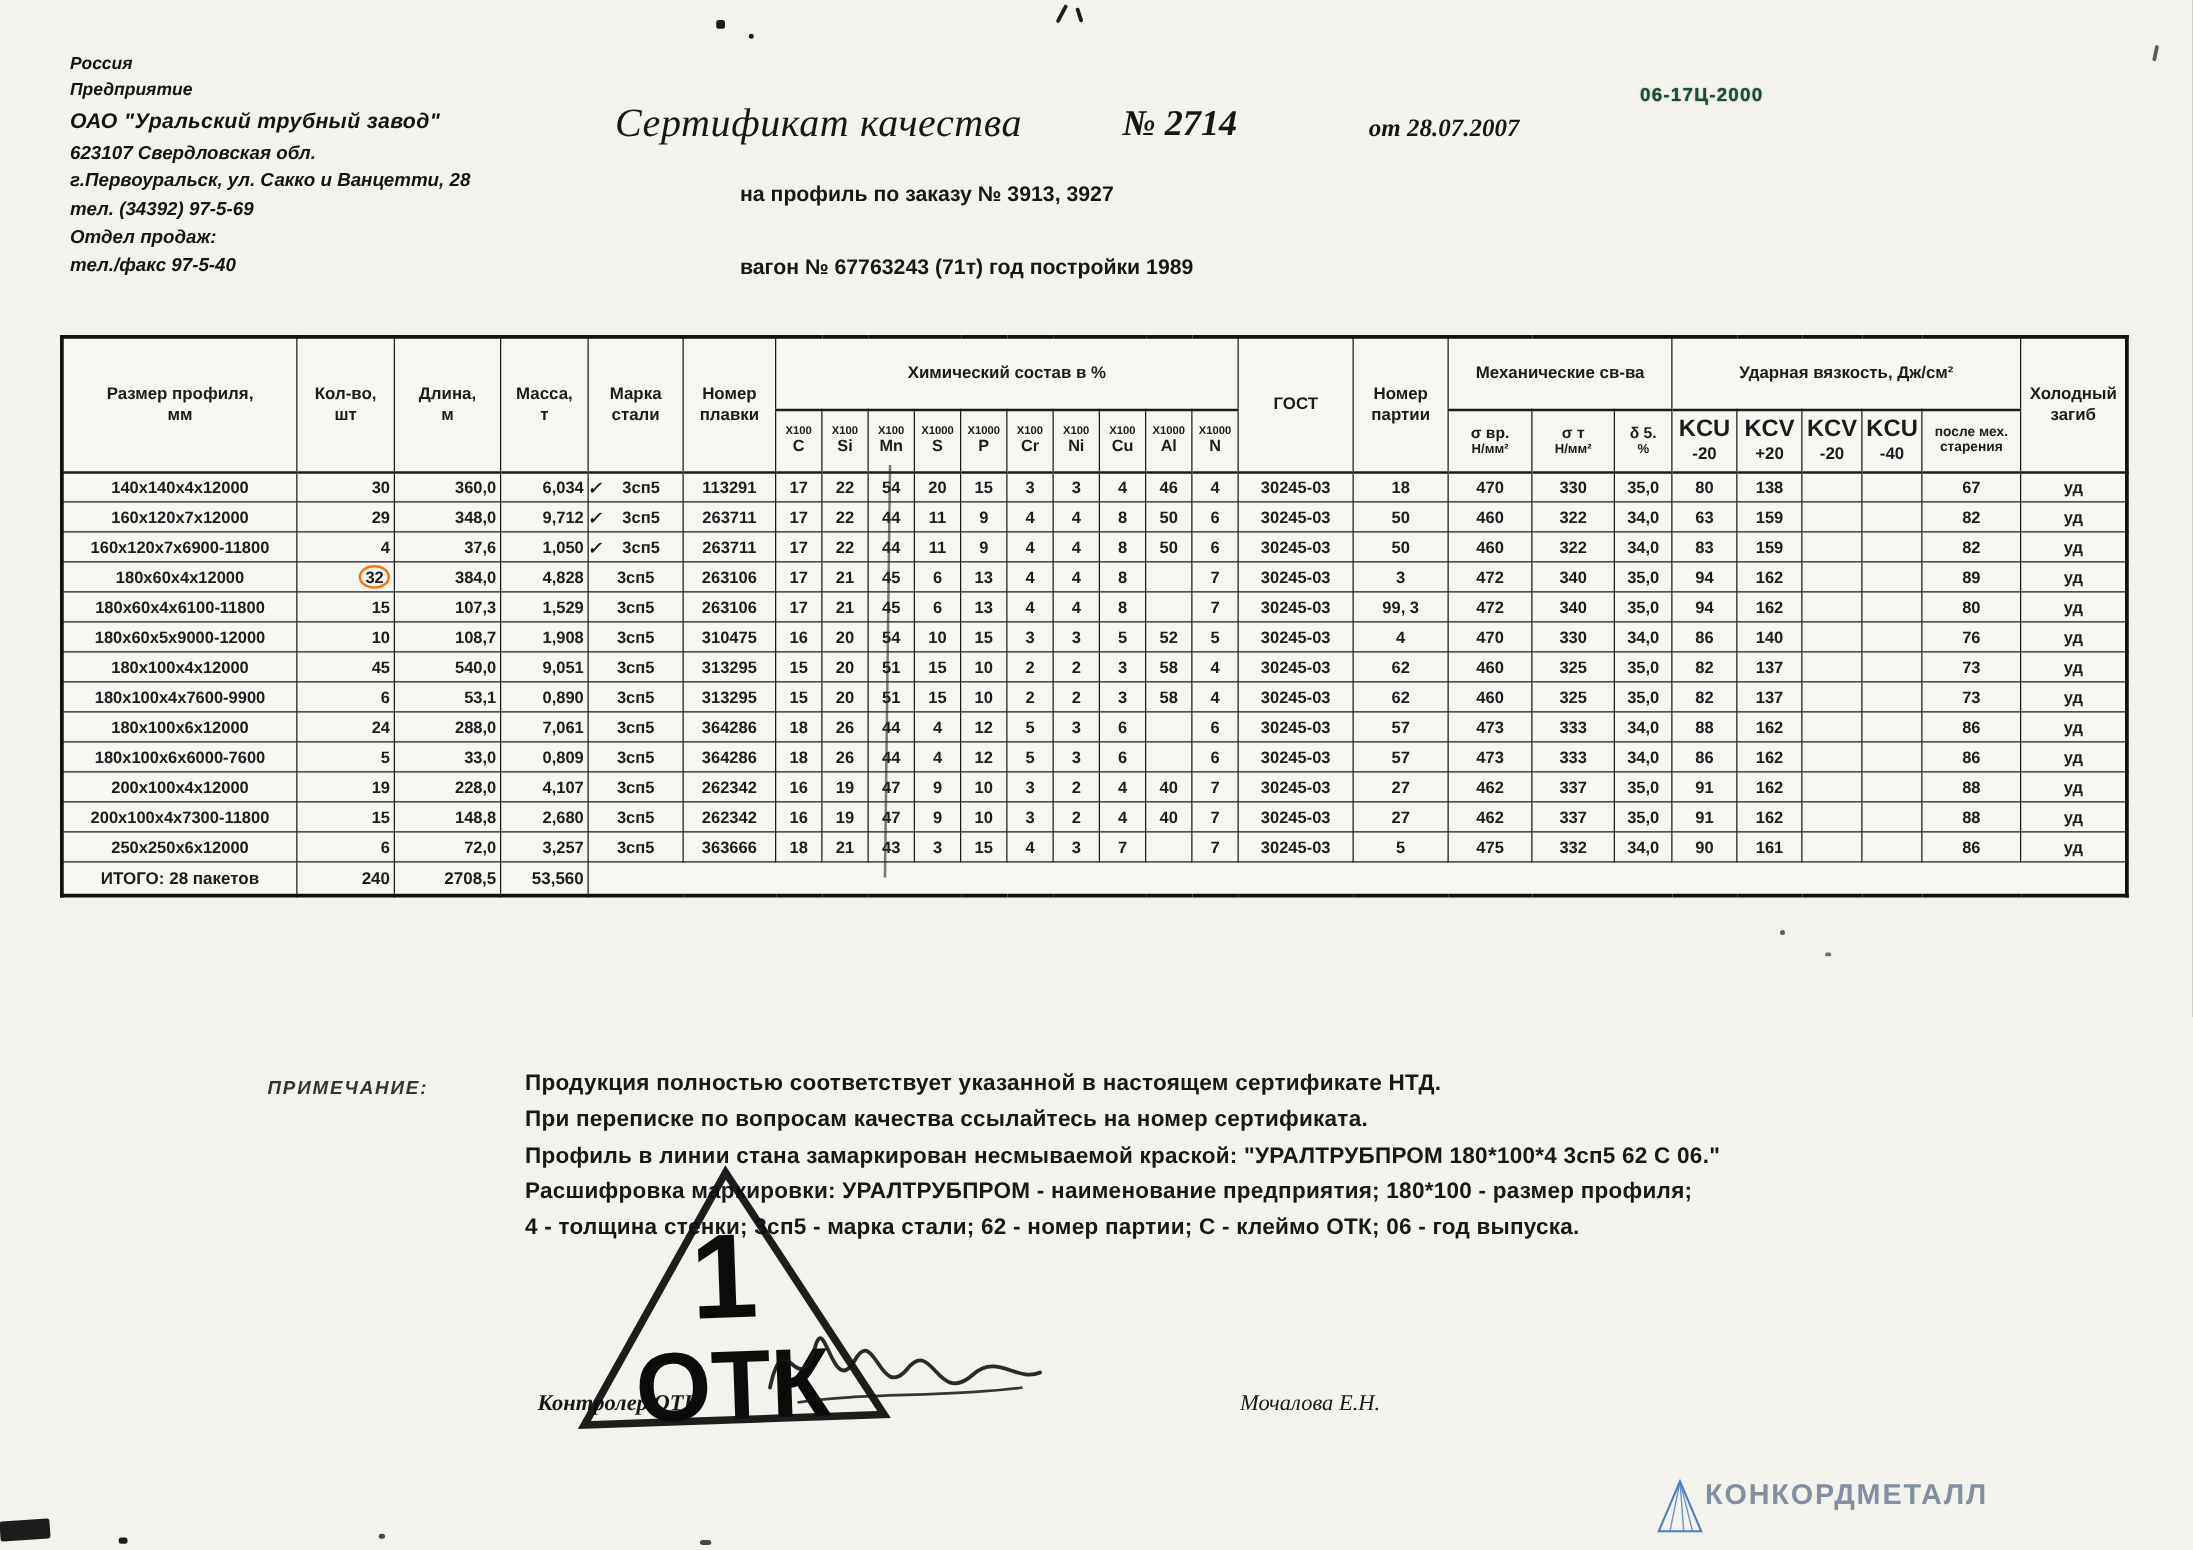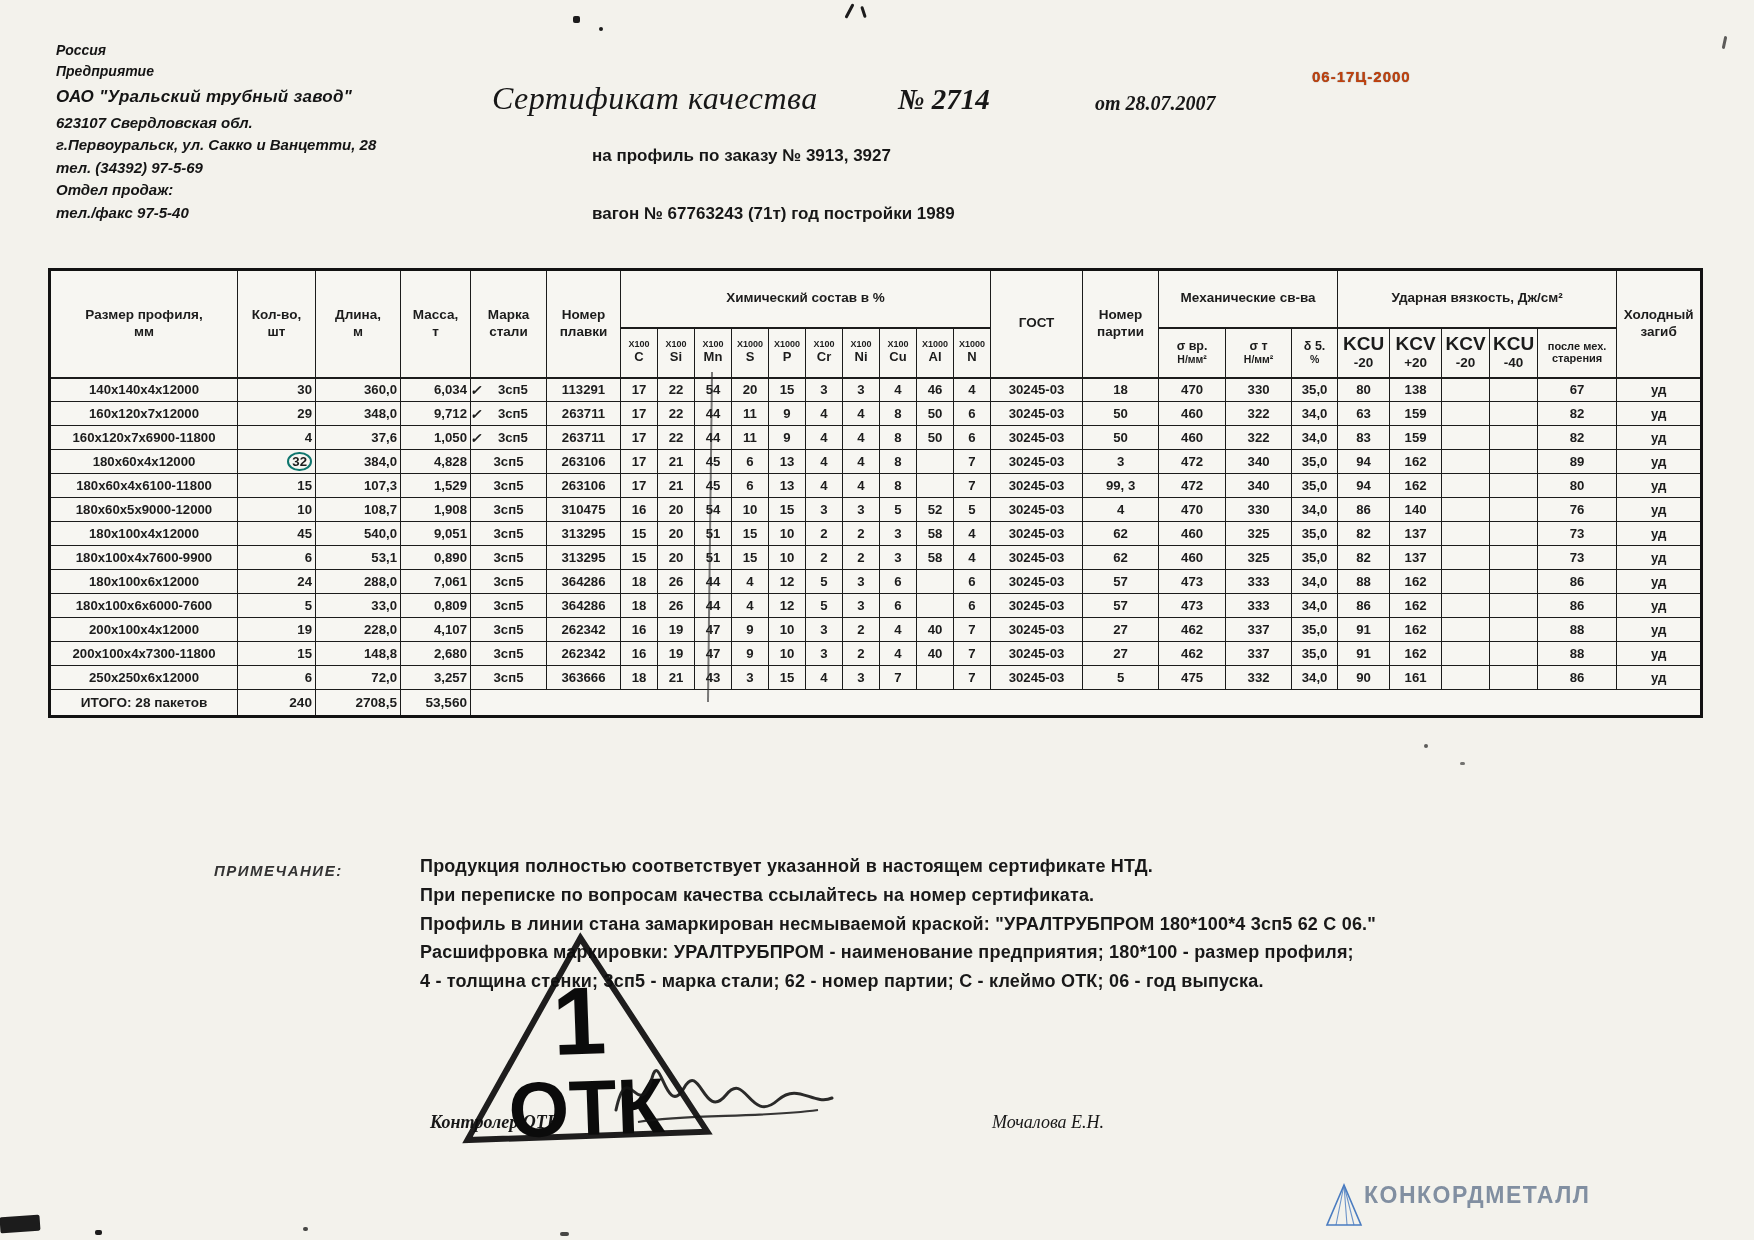--- a/index.html
+++ b/index.html
@@ -12,21 +12,21 @@
   .company{position:absolute;left:56px;top:40px;font-style:italic;font-weight:bold;line-height:1.5;color:#141414}
   .company .c-small{font-size:14px}
   .company .c-name{font-size:17px;letter-spacing:.3px;margin:2px 0}
   .company .c-line{font-size:15px}
   
   .t-main{position:absolute;left:492px;top:80px;font-family:"Liberation Serif",serif;font-style:italic;font-weight:normal;font-size:32px;letter-spacing:.5px}
   .t-num{position:absolute;left:898px;top:83px;font-family:"Liberation Serif",serif;font-style:italic;font-weight:bold;font-size:29px}
   .t-date{position:absolute;left:1095px;top:92px;font-family:"Liberation Serif",serif;font-style:italic;font-weight:bold;font-size:20px}
   .t-order{position:absolute;left:592px;top:146px;font-weight:bold;font-size:17px}
   .t-wagon{position:absolute;left:592px;top:204px;font-weight:bold;font-size:17px}
-  .doc-code{position:absolute;left:1312px;top:68px;font-weight:bold;font-size:15px;letter-spacing:1px;color:#c2410c;text-shadow:0 0 1px #444}
+  .doc-code{position:absolute;left:1312px;top:68px;font-weight:bold;font-size:15px;letter-spacing:1px;color:#14532d;text-shadow:0 0 1px #444}
   
   .cert-table{position:absolute;left:48px;top:268px;width:1652px;border-collapse:collapse;table-layout:fixed;border:3px solid #121212;background:rgba(255,255,255,.35)}
   .cert-table th,.cert-table td{border:1.6px solid #1c1c1c;padding:0 3px;font-weight:bold;color:#1c1c1c;overflow:hidden;white-space:nowrap;vertical-align:middle}
   .cert-table thead th{font-size:13.5px;line-height:1.25;text-align:center}
   .cert-table thead tr.h1{height:58px}
   .cert-table thead tr.h2{height:50px}
   .cert-table thead th{border-bottom-width:2.2px}
   .grp{font-size:13.5px}
   .sub .f{font-size:9px;line-height:1.1}
   .sub .e{font-size:13px;line-height:1.15}
@@ -34,21 +34,21 @@
   .mech-sub .e{font-size:10.5px}
   .impact-sub .f{font-size:19px}
   .impact-sub .e{font-size:13.5px}
   .aging-sub .f,.aging-sub .e{font-size:11px}
   .cert-table tbody td{height:24px;font-size:13.2px}
   .c-size{text-align:center;padding-left:6px}
   .c-num{text-align:right;padding-right:8px}
   .c-mid{text-align:center}
   .c-chem{text-align:center;font-size:12.5px;padding:0 1px}
   .chk{float:left;margin-left:-3px;font-size:14px;transform:skewX(-12deg)}
-  .circled{display:inline-block;border:2px solid #0f766e;border-radius:50%;padding:0 3px;line-height:1.15}
+  .circled{display:inline-block;border:2px solid #f97316;border-radius:50%;padding:0 3px;line-height:1.15}
   .total-row td{height:27px;font-size:13.6px}
   .t-open{border-top:1.6px solid #1c1c1c;border-right:0;border-bottom:0}
   
   .note-label{position:absolute;left:214px;top:862px;font-style:italic;font-weight:bold;font-size:15px;letter-spacing:1.5px;color:#333}
   .note-lines{position:absolute;left:420px;top:852px;font-weight:bold;font-size:18px;line-height:1.6;color:#181818;letter-spacing:.2px}
   
   .controller{position:absolute;left:430px;top:1112px;font-family:"Liberation Serif",serif;font-style:italic;font-weight:bold;font-size:18px}
   .inspector{position:absolute;left:992px;top:1112px;font-family:"Liberation Serif",serif;font-style:italic;font-weight:normal;font-size:18px}
   .stamp{position:absolute;left:452px;top:932px;transform:rotate(-2deg)}
   .sig{position:absolute;left:608px;top:1040px}

